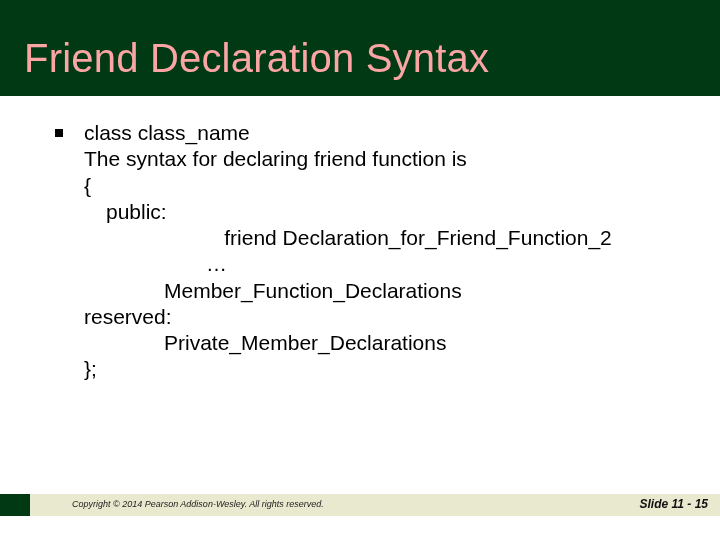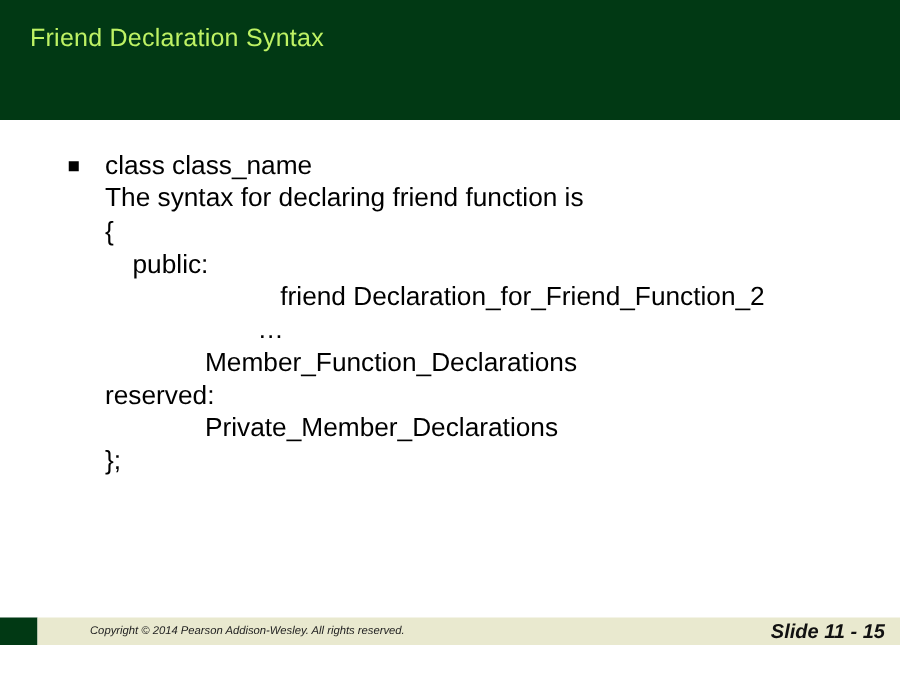--- a/index.html
+++ b/index.html
@@ -21,23 +21,23 @@
     position: absolute;
     top: 0;
     left: 0;
     width: 720px;
     height: 96px;
     background: #013914;
   }
   .title-text {
     position: absolute;
     left: 24px;
-    top: 20px;
-    color: #bef264;
-    font-size: 20px;
+    top: 36px;
+    color: #fca5a5;
+    font-size: 40px;
     font-weight: 400;
     letter-spacing: 0.2px;
   }
   .body {
     position: absolute;
     left: 56px;
     top: 120px;
     width: 610px;
     color: #000000;
     font-size: 21px;
@@ -89,21 +89,21 @@
     position: absolute;
     left: 42px;
     top: 5px;
     font-size: 9px;
     color: #222222;
   }
   .slide-number {
     position: absolute;
     right: 12px;
     top: 3px;
-    font-size: 16px;
+    font-size: 12px;
     font-weight: bold;
     color: #111111;
   }
 </style>
 </head>
 <body>
 
 <div class="slide">
 
   <div class="title-bar">

